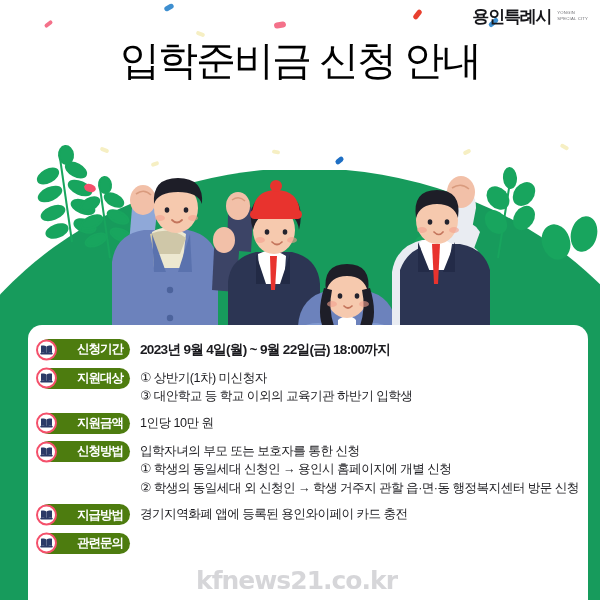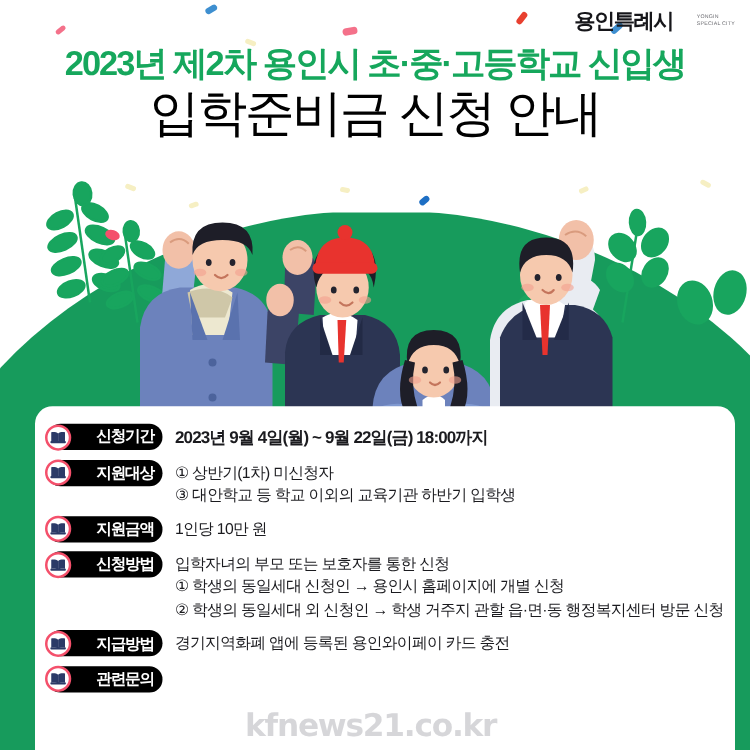--- a/index.html
+++ b/index.html
@@ -22,21 +22,21 @@
   .white-top{
     position:absolute;left:0;top:0;width:600px;height:170px;background:#fff;z-index:2;
   }
 
   
   .confetti{position:absolute;border-radius:3px;z-index:6;}
 
   
   .logo{
     position:absolute;right:12px;top:8px;z-index:20;
-    display:flex;align-items:flex-start;gap:19px;margin-left:19px;
+    display:flex;align-items:flex-start;gap:6px;margin-left:19px;
   }
   .logo-main{
     font-size:17px;font-weight:bold;color:#16161a;letter-spacing:-1.2px;
     line-height:1;
   }
   .logo-sub{
     font-size:4.2px;color:#6e6e73;line-height:1.35;letter-spacing:.2px;
     padding-top:2px;white-space:pre-line;text-align:left;
   }
 
@@ -57,21 +57,21 @@
   
   .card{
     position:absolute;left:28px;top:325px;width:560px;height:275px;
     background:#ffffff;border-radius:14px 14px 0 0;z-index:15;
     box-shadow:0 0 0 0 rgba(0,0,0,0);
   }
   .rows{padding:14px 0 0 0;}
   .row{display:flex;align-items:flex-start;margin-bottom:7.5px;}
   .badge{
     position:relative;flex:0 0 auto;width:92px;height:21px;
-    background:#000000;border-radius:11px;
+    background:#4d7c0f;border-radius:11px;
     display:flex;align-items:center;justify-content:flex-end;
     padding-right:7px;box-sizing:border-box;margin-left:10px;
   }
   .badge-text{
     font-size:12.5px;font-weight:bold;color:#ffffff;letter-spacing:-1px;
     line-height:1;white-space:nowrap;
   }
   .badge-icon{
     position:absolute;left:-2px;top:50%;transform:translateY(-50%);
     width:21px;height:21px;border-radius:50%;
@@ -116,21 +116,20 @@
       <div class="confetti" style="left: 272px; top: 150px; width: 8px; height: 4px; background: rgb(246, 239, 195); transform: rotate(10deg);"></div>
       <div class="confetti" style="left: 463px; top: 150px; width: 8px; height: 4px; background: rgb(246, 239, 195); transform: rotate(-25deg);"></div>
     </div>
 
   <div class="logo">
     <span class="logo-main">용인특례시</span>
     <span class="logo-sub"><span>YONGIN</span><br><span>SPECIAL CITY</span></span>
   </div>
 
   <div class="title-wrap">
-    <div class="title1">2023년 제2차 용인시 초·중·고등학교 신입생</div>
     <div class="title2">입학준비금 신청 안내</div>
   </div>
 
   <svg class="illus" viewBox="0 0 600 230" preserveAspectRatio="none">
     <defs>
       <clipPath id="clipAll">
           <rect x="0" y="0" width="600" height="230"></rect>
         </clipPath>
     </defs>
     <g clip-path="url(#clipAll)">

